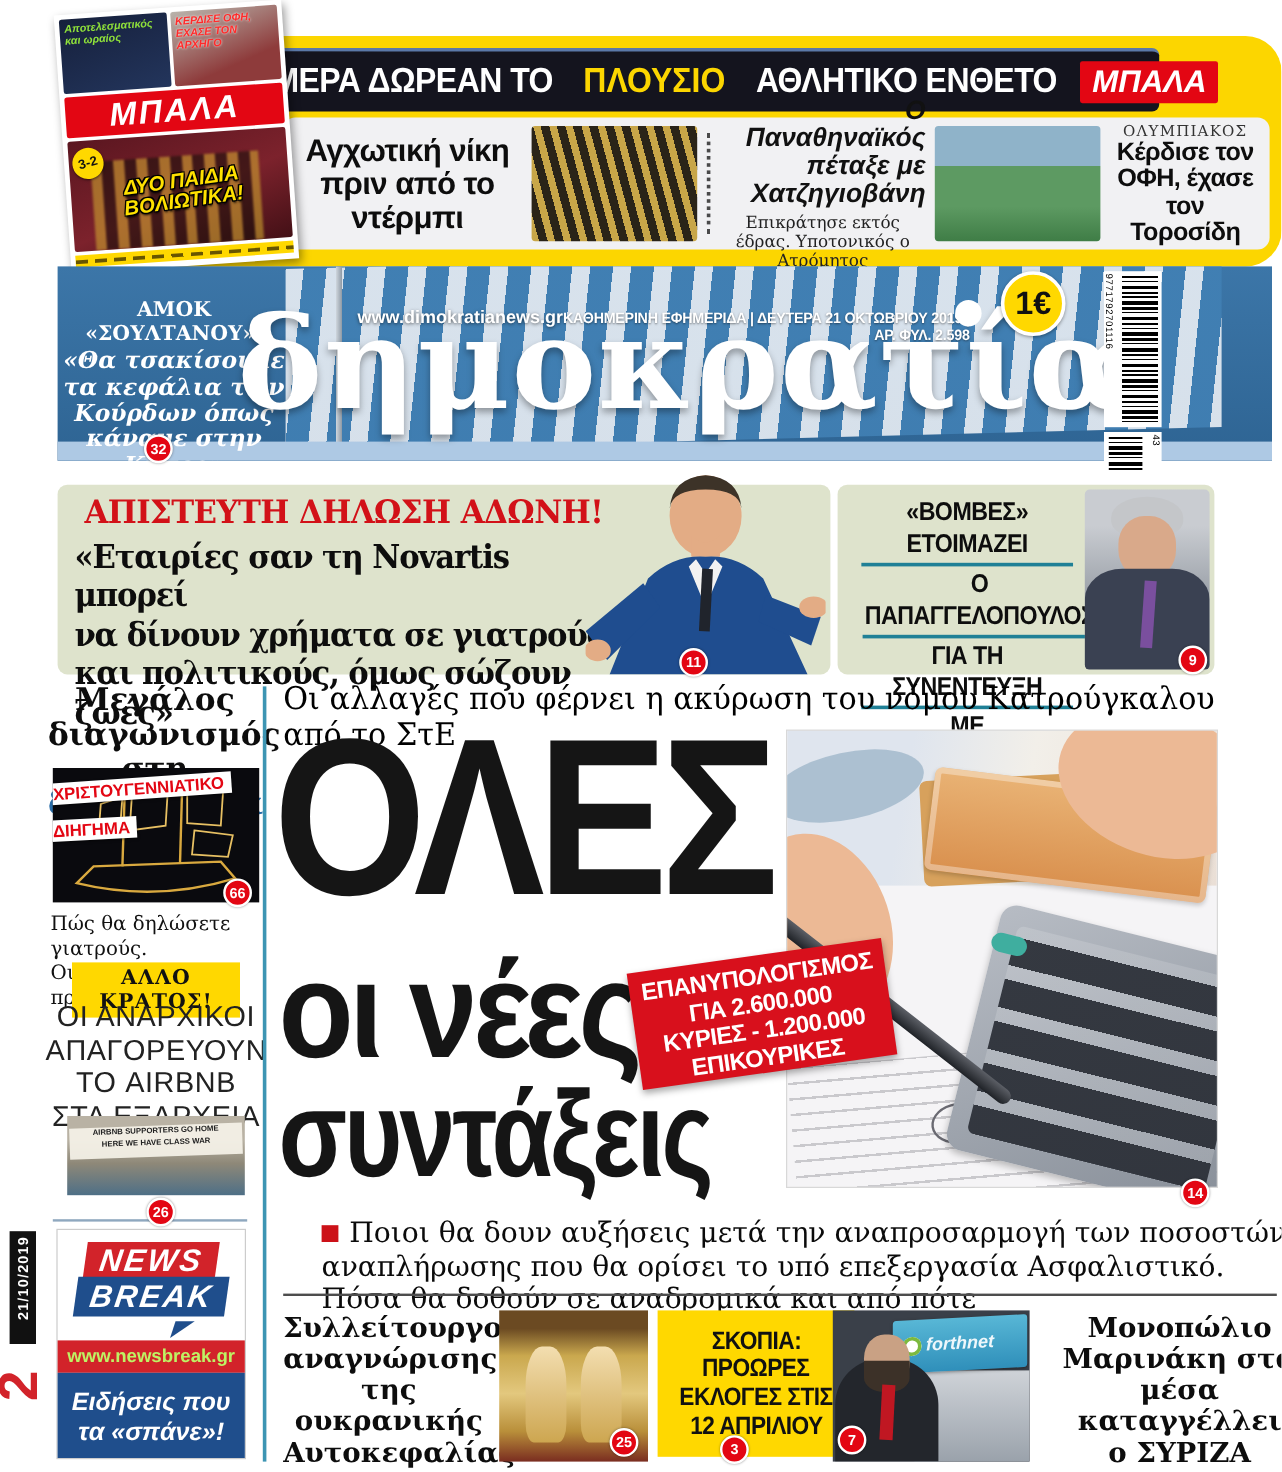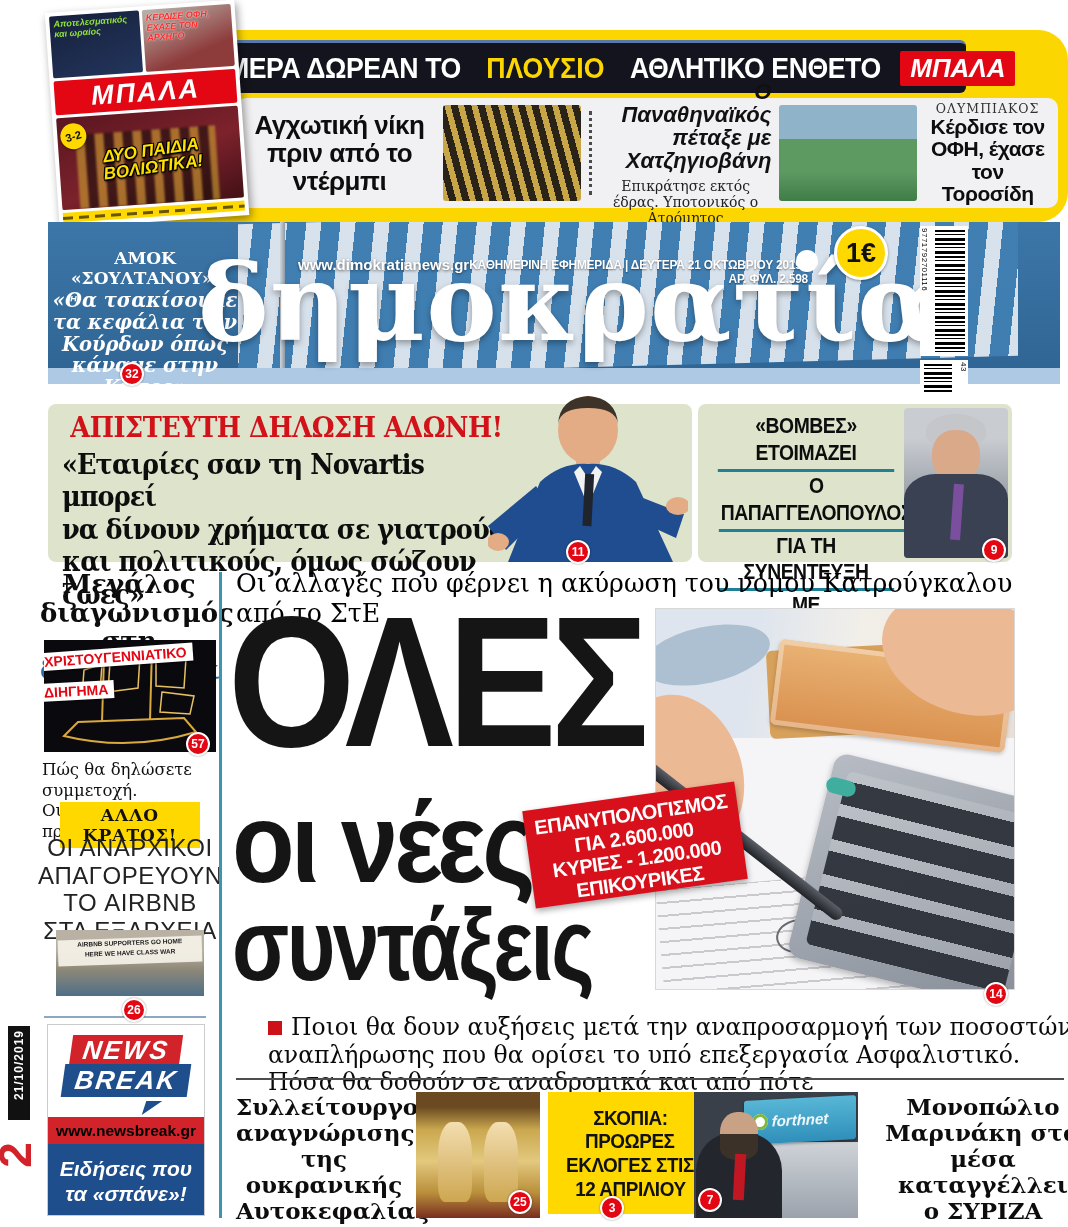--- a/index.html
+++ b/index.html
@@ -118,21 +118,21 @@
       transform:rotate(-2deg);color:#222;font-size:6.5px;font-weight:bold;line-height:1.5;text-align:center;}
   .sb-divider{left:44px;top:1016px;width:162px;height:2px;background:#8fa8bf;}
   .nb{left:47px;top:1024px;width:158px;height:192px;background:#fff;border:1px solid #ccc;box-sizing:border-box;}
   .nb-logo{position:absolute;left:0;top:0;width:100%;height:92px;text-align:center;padding-top:10px;box-sizing:border-box;}
   .nb-news{display:inline-block;background:#d2232a;color:#fff;font-style:italic;font-weight:bold;font-size:26px;
       padding:0 12px;transform:skewX(-8deg);letter-spacing:2px;}
   .nb-break{display:inline-block;background:#1f4e8c;color:#fff;font-style:italic;font-weight:bold;font-size:26px;
       padding:1px 12px;transform:skewX(-8deg);letter-spacing:2px;margin-top:-2px;}
   .nb-tail{position:absolute;left:96px;top:76px;width:0;height:0;border-left:16px solid #1f4e8c;
       border-bottom:14px solid transparent;transform:skewX(-18deg);}
-  .nb-url{position:absolute;left:0;top:92px;width:100%;height:27px;background:#d2232a;color:#000000;
+  .nb-url{position:absolute;left:0;top:92px;width:100%;height:27px;background:#d2232a;color:#bef264;
       font-weight:bold;font-size:15.5px;line-height:27px;text-align:center;}
   .nb-slogan{position:absolute;left:0;top:119px;width:100%;height:71px;background:#1f4e8c;color:#fff;
       font-style:italic;font-weight:bold;font-size:21px;line-height:1.2;text-align:center;padding-top:12px;box-sizing:border-box;}
   .vsep{left:219px;top:572px;width:3px;height:646px;background:#3d95b3;}
 
   
   .kicker{left:236px;top:568px;width:830px;font-family:"DejaVu Serif",serif;font-size:26px;color:#000;
       transform:scaleX(.97);transform-origin:left;}
   .hl{color:#151515;font-weight:bold;transform-origin:left top;white-space:nowrap;}
   .hl1{left:228px;top:598px;font-size:186px;line-height:.9;letter-spacing:-7px;transform:scaleX(.88);}
@@ -312,21 +312,21 @@
       <line x1="108" y1="8" x2="106" y2="80" stroke="#d9a93f" stroke-width="2"></line>
       <path d="M40,30 L58,24 L56,52 L38,56 Z" fill="none" stroke="#e7c063" stroke-width="1.5"></path>
       <path d="M66,22 L96,16 L94,48 L64,52 Z" fill="none" stroke="#e7c063" stroke-width="1.5"></path>
       <path d="M112,12 L142,18 L140,48 L112,46 Z" fill="none" stroke="#e7c063" stroke-width="1.5"></path>
       <path d="M118,52 L150,56 L146,74 L116,72 Z" fill="none" stroke="#e7c063" stroke-width="1.5"></path>
     </svg>
     <div class="tag" style="left:-6px;top:8px;transform:rotate(-4deg);">ΧΡΙΣΤΟΥΓΕΝΝΙΑΤΙΚΟ</div>
     <div class="tag" style="left:-6px;top:42px;transform:rotate(-3deg);">ΔΙΗΓΗΜΑ</div>
   </div>
   <div class="abs sb-caption">
-    <div>Πώς θα δηλώσετε συμμετοχή.</div>
+    <div>Πώς θα δηλώσετε γιατρούς.</div>
     <div>Οι όροι και οι προϋποθέσεις.</div>
   </div>
   <div class="abs sb-kicker">ΑΛΛΟ ΚΡΑΤΟΣ!</div>
   <div class="abs sb-airbnb">
     <div>ΟΙ ΑΝΑΡΧΙΚΟΙ</div>
     <div>ΑΠΑΓΟΡΕΥΟΥΝ</div>
     <div>ΤΟ AIRBNB</div>
     <div>ΣΤΑ ΕΞΑΡΧΕΙΑ</div>
   </div>
   <div class="abs exarchia">
@@ -418,20 +418,20 @@
   </div>
 
   <div class="abs date-strip">
     <span class="vtext">21/10/2019</span>
   </div>
   <div class="abs edge-num">2</div>
 
   <div class="badge" style="left:120px;top:362px;">32</div>
   <div class="badge" style="left:566px;top:540px;">11</div>
   <div class="badge" style="left:982px;top:538px;">9</div>
-  <div class="badge" style="left:186px;top:732px;">57</div>
+  <div class="badge" style="left:186px;top:732px;">66</div>
   <div class="badge" style="left:122px;top:998px;">26</div>
   <div class="badge" style="left:984px;top:982px;">14</div>
   <div class="badge" style="left:508px;top:1190px;">25</div>
   <div class="badge" style="left:600px;top:1196px;">3</div>
   <div class="badge" style="left:698px;top:1188px;">7</div>
 
 </div>
 
 </body></html>

